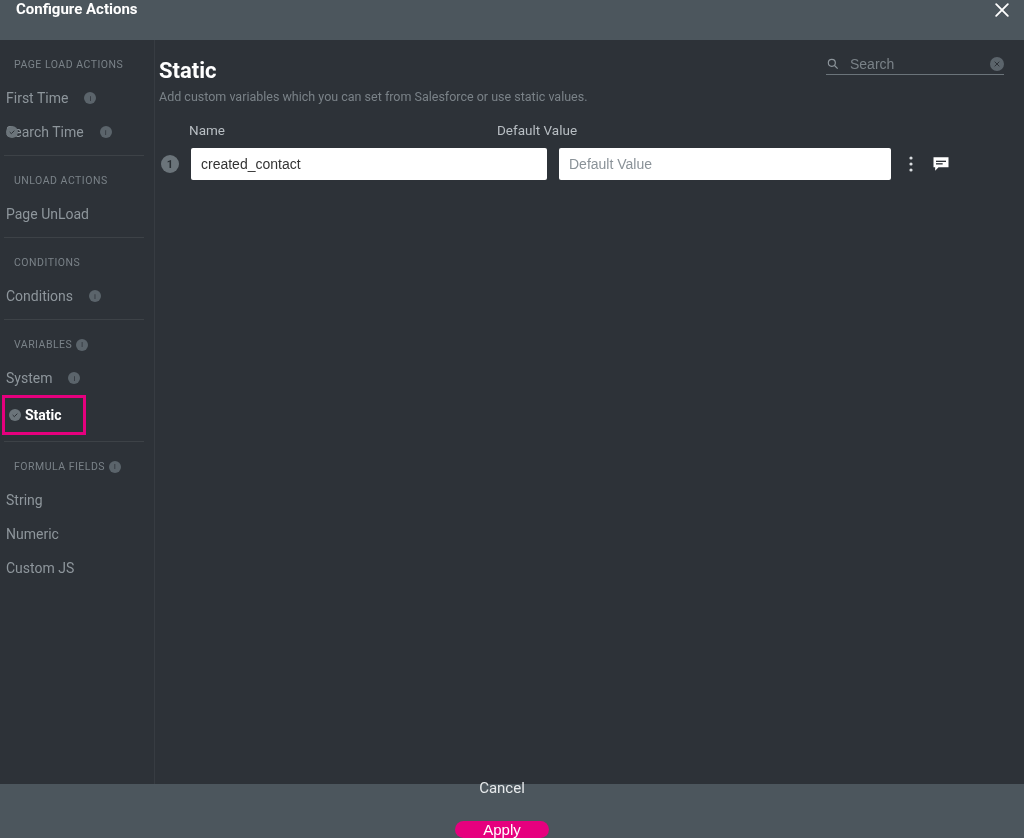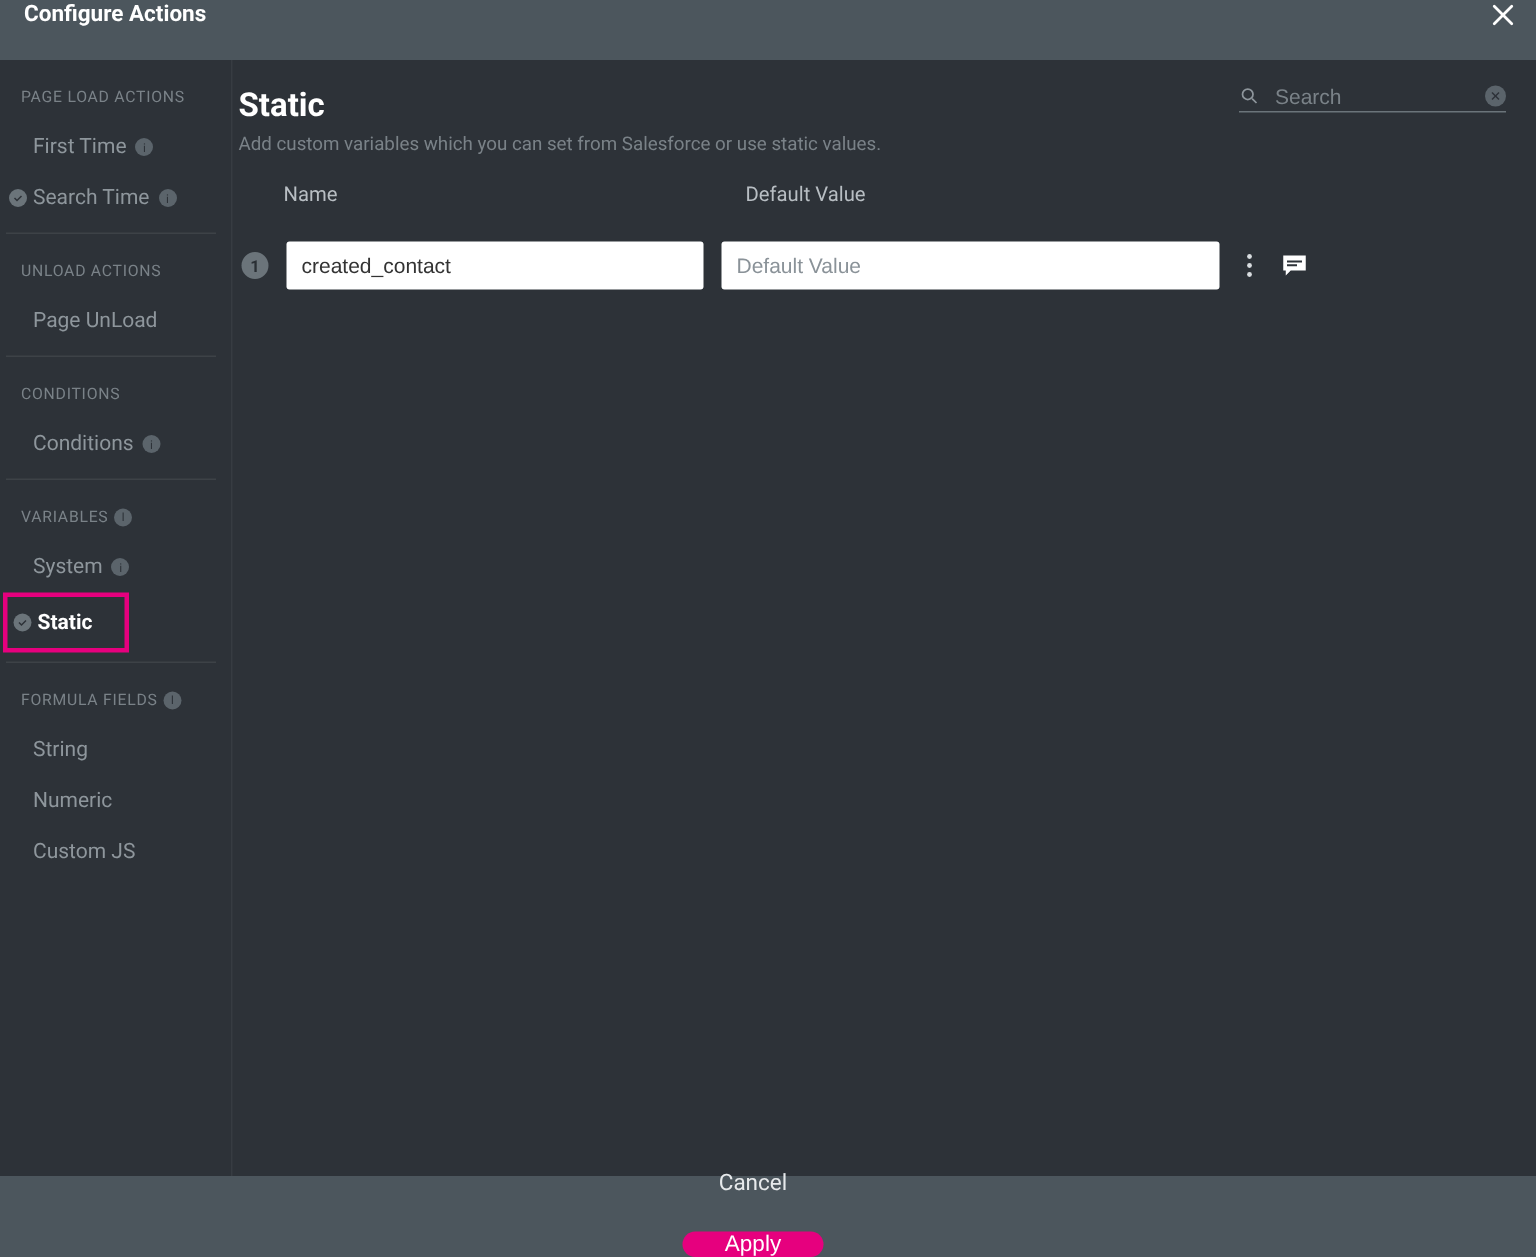--- a/index.html
+++ b/index.html
@@ -6,43 +6,43 @@
   html, body { width: 1024px; height: 838px; font-family: -apple-system, BlinkMacSystemFont, "Segoe UI", Roboto, "Helvetica Neue", Arial, sans-serif; background: #2d3238; color: #d0d3d6; overflow: hidden; }
   .modal { width: 1024px; height: 838px; display: flex; flex-direction: column; background: #2d3238; }
   .header { height: 40px; background: #4c565d; display: flex; align-items: flex-start; justify-content: space-between; padding: 0 12px 0 16px; }
   .header-title { color: #ffffff; font-weight: 700; font-size: 15px; }
   .close-icon { color: #ffffff; cursor: pointer; display:flex; align-items:center; }
   .body { flex: 1; display: flex; min-height: 0; }
   .sidebar { width: 155px; padding-top: 18px; border-right: 1px solid rgba(255,255,255,0.05); }
   .section-header { font-size: 10.5px; letter-spacing: 0.5px; color: #7a8288; text-transform: uppercase; padding: 12px 0 10px 14px; display:flex; align-items:center; gap:4px; }
   .section-header.first { padding-top: 0; }
   .section-info { display:inline-flex; width:12px; height:12px; border-radius:50%; background:#5b646b; color:#2d3238; font-size:8px; align-items:center; justify-content:center; }
-  .nav-item { font-size: 14px; color: #8e969c; padding: 9px 0 9px 22px; cursor: pointer; display:flex; align-items:center; gap:6px; position:relative; }
+  .nav-item { font-size: 14px; color: #8e969c; padding: 9px 0 9px 6px; cursor: pointer; display:flex; align-items:center; gap:16px; position:relative; }
   .nav-item .check { position:absolute; left:6px; width:12px; height:12px; border-radius:50%; background:#6b747a; display:flex; align-items:center; justify-content:center; }
   .nav-item .check svg { width:8px; height:8px; stroke:#2d3238; }
   .nav-item .info { display:inline-flex; width:12px; height:12px; border-radius:50%; background:#5b646b; color:#2d3238; font-size:8px; align-items:center; justify-content:center; }
   .nav-item.active { color:#ffffff; font-weight:700; }
   .highlight-box { border:3px solid #e6007e; margin: 0 0 0 2px; width: 84px; }
   .divider { height:1px; background: rgba(255,255,255,0.08); margin: 6px 10px 6px 4px; }
   .main { flex:1; display:flex; flex-direction:column; padding: 18px 10px 0 0; min-width:0; }
   .main-top { display:flex; justify-content:space-between; align-items:flex-start; padding: 0 10px 0 4px; }
   .main-title { color:#ffffff; font-size:22px; font-weight:700; margin-bottom:6px; }
   .main-sub { color:#7a8288; font-size:12.5px; margin-bottom: 18px; }
   .search-wrap { display:flex; align-items:center; gap:10px; border-bottom:1px solid #6b747a; padding-bottom:2px; margin-top:-2px;justify-content:flex-end; }
   .search-wrap input { background:transparent; border:none; outline:none; color:#d0d3d6; font-size:14px; width:130px; }
   .search-wrap input::placeholder { color:#7a8288; }
   .search-clear { width:14px; height:14px; border-radius:50%; background:#5b646b; display:flex; align-items:center; justify-content:center; cursor:pointer; }
-  .row-header { display:flex; padding-left: 32px; gap:12px; margin-bottom:17px;align-items:center; }
+  .row-header { display:flex; padding-left: 32px; gap:12px; margin-bottom:4px;align-items:center; }
   .row-header .col-name { width:296px; color:#b8bec3; font-size:13.5px; padding-left:2px; }
   .row-header .col-default { width:332px; color:#b8bec3; font-size:13.5px; padding-left:2px; }
   .var-row { display:flex; align-items:center; gap:12px; padding-left:6px; margin-top:6px; }
   .row-num { width:18px; height:18px; border-radius:50%; background:#6b747a; color:#2a2f34; font-size:11px; font-weight:700; display:flex; align-items:center; justify-content:center; }
   .text-input { height:32px; background:#ffffff; border:none; border-radius:2px; padding:0 10px; font-size:14px; color:#333; outline:none; }
   .text-input::placeholder { color:#8a9298; }
-  .name-input { width:278px; }
+  .name-input { width:356px; }
   .default-input { width:332px; }
   .row-actions { display:flex; align-items:center; gap:18px; margin-left:6px; }
   .kebab { color:#d9dde0; cursor:pointer; display:flex; }
   .comment-icon { color:#ffffff; cursor:pointer; display:flex; }
   .spacer { flex:1; }
   .add-link { display:flex; align-items:center; gap:8px; color:#e6007e; font-size:14px; font-weight:600; padding: 0 0 22px 6px; cursor:pointer; }
   .add-link span { text-decoration: underline; }
   .add-circle { width:18px; height:18px; border:2px solid #e6007e; border-radius:50%; display:flex; align-items:center; justify-content:center; }
   .footer { height:54px; background:#4c565d; display:flex; align-items:center; justify-content:flex-end; gap:24px; padding-right:20px;flex-direction:column; }
   .cancel-btn { color:#e6e9eb; font-size:15px; cursor:pointer; }

